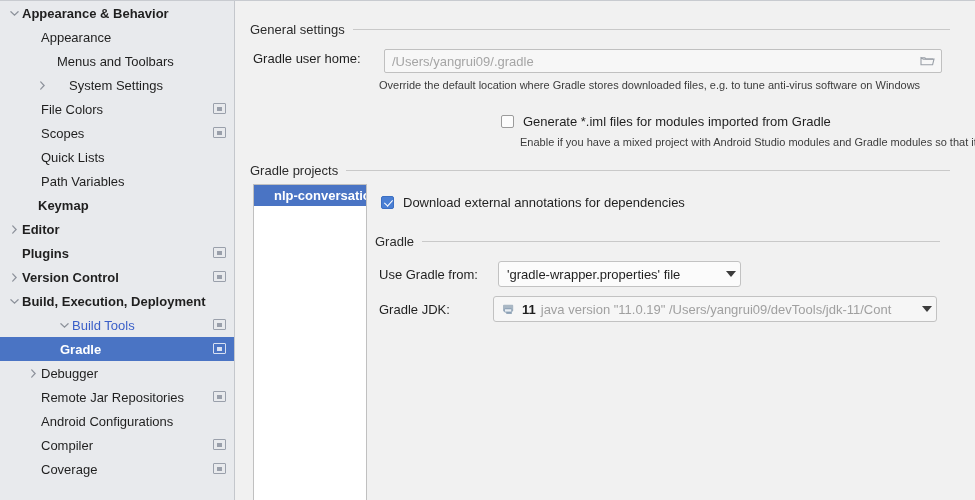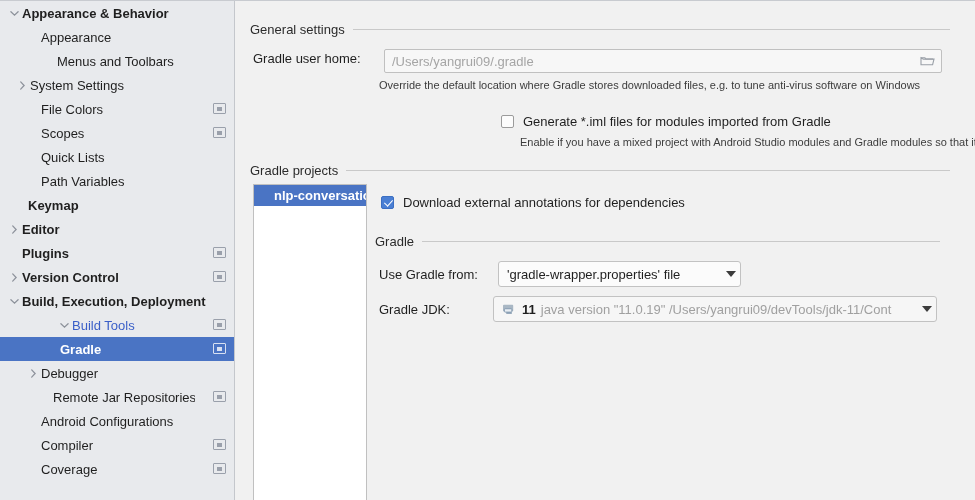--- a/index.html
+++ b/index.html
@@ -216,21 +216,21 @@
           <span class="lbl">Appearance &amp; Behavior</span>
         </div>
         <div class="nav-item" style="padding-left: 25px;">
           <span class="chev"></span>
           <span class="lbl">Appearance</span>
         </div>
         <div class="nav-item" style="padding-left: 25px; margin-left: 16px;">
           <span class="chev"></span>
           <span class="lbl">Menus and Toolbars</span>
         </div>
-        <div class="nav-item" style="padding-left: 14px;">
+        <div class="nav-item" style="padding-left: 34px; gap: 19px;">
           <span class="chev">
             <svg viewBox="0 0 7 10" width="7" height="9">
               <path d="M1.5 1 L5.3 5 L1.5 9" fill="none" stroke="#8d929b" stroke-width="1.4" stroke-linecap="round"></path>
             </svg>
           </span>
           <span class="lbl">System Settings</span>
         </div>
         <div class="nav-item" style="padding-left: 25px;">
           <span class="chev"></span>
           <span class="lbl">File Colors</span>
@@ -248,21 +248,21 @@
           </span>
         </div>
         <div class="nav-item" style="padding-left: 25px;">
           <span class="chev"></span>
           <span class="lbl">Quick Lists</span>
         </div>
         <div class="nav-item" style="padding-left: 25px;">
           <span class="chev"></span>
           <span class="lbl">Path Variables</span>
         </div>
-        <div class="nav-item bold" style="padding-left: 12px;">
+        <div class="nav-item bold" style="padding-left: 22px;">
           <span class="chev"></span>
           <span class="lbl">Keymap</span>
         </div>
         <div class="nav-item bold" style="padding-left: 6px;">
           <span class="chev">
             <svg viewBox="0 0 7 10" width="7" height="9">
               <path d="M1.5 1 L5.3 5 L1.5 9" fill="none" stroke="#8d929b" stroke-width="1.4" stroke-linecap="round"></path>
             </svg>
           </span>
           <span class="lbl">Editor</span>
@@ -316,21 +316,21 @@
           </span>
         </div>
         <div class="nav-item" style="padding-left: 25px;">
           <span class="chev">
             <svg viewBox="0 0 7 10" width="7" height="9">
               <path d="M1.5 1 L5.3 5 L1.5 9" fill="none" stroke="#8d929b" stroke-width="1.4" stroke-linecap="round"></path>
             </svg>
           </span>
           <span class="lbl">Debugger</span>
         </div>
-        <div class="nav-item" style="padding-left: 25px; gap: 12px;">
+        <div class="nav-item" style="padding-left: 25px;">
           <span class="chev"></span>
           <span class="lbl">Remote Jar Repositories</span>
           <span class="cfgicon">
             <span class="sq-outer"></span>
             <span class="sq-inner"></span>
           </span>
         </div>
         <div class="nav-item" style="padding-left: 25px;">
           <span class="chev"></span>
           <span class="lbl">Android Configurations</span>

